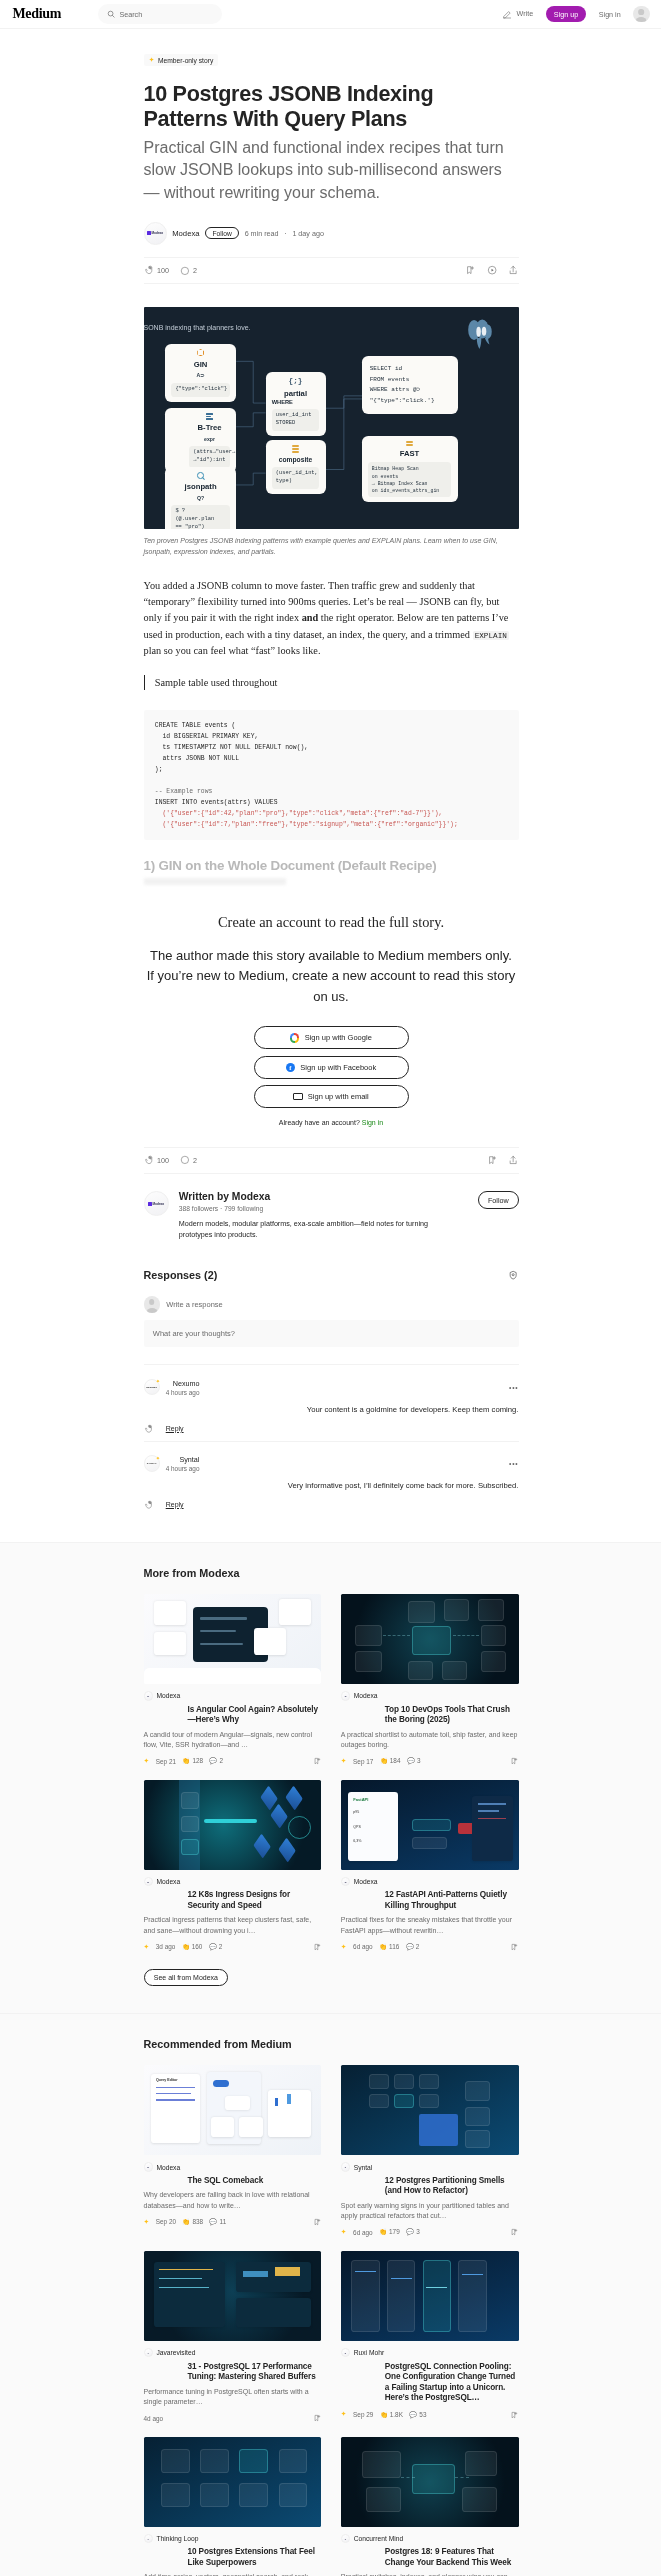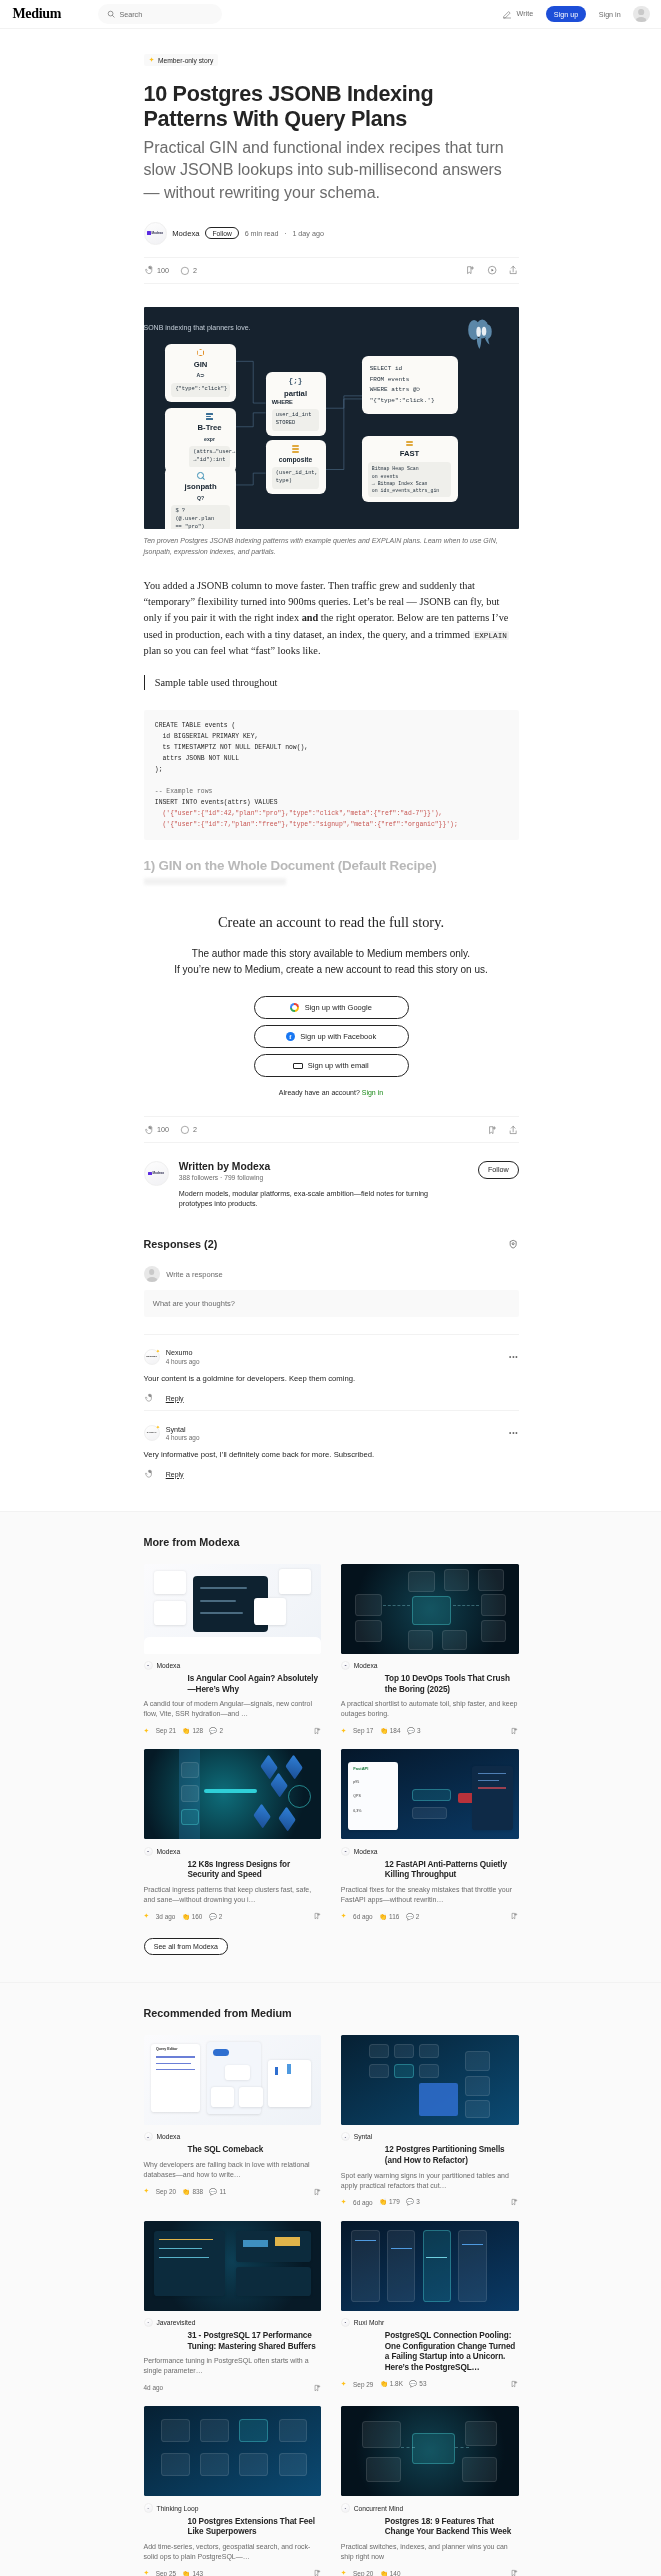--- a/index.html
+++ b/index.html
@@ -42,21 +42,21 @@
   }
   .search-box .ph { color: #6b6b6b; font-size: 7.2px; }
   .header-right {
     margin-left: auto;
     display: flex;
     align-items: center;
     gap: 12.4px;
   }
   .write-btn { display: flex; align-items: center; gap: 4.1px; color: #6b6b6b; font-size: 7.2px; }
   .signup-btn {
-    background: #1d4ed8; color: #fff; border: none; border-radius: 51px;
+    background: #a21caf; color: #fff; border: none; border-radius: 51px;
     padding: 3.6px 8.2px; font-size: 7.2px; cursor: pointer;
     font-family: "Liberation Sans", sans-serif;
   }
   .signin-link { color: #6b6b6b; font-size: 7.2px; }
   .avatar-ph {
     width: 16.5px; height: 16.5px; border-radius: 50%;
     background: #e8e8e8; position: relative; overflow: hidden;
   }
   .avatar-ph::before {
     content: ""; position: absolute; top: 3.1px; left: 50%; transform: translateX(-50%);
@@ -178,21 +178,21 @@
   pre.code .cm  { color: #6b6b6b; }
   h2.sect {
     font-family: "Liberation Sans", sans-serif; font-size: 13.4px; font-weight: 700;
     letter-spacing: -0.2px; color: #b9b9b9; margin-bottom: 5.2px;
   }
   .blurline { height: 7.2px; background: #eeeeee; border-radius: 1.5px; width: 38%; filter: blur(1.5px); opacity:.8; }
 
   
   .paywall { text-align: center; padding: 29px 0 20.6px; }
   .pw-title { font-family: "Liberation Serif", serif; font-size: 14.4px; color: #242424; margin-bottom: 14.4px; }
-  .pw-sub { font-size: 10px; color: #242424; line-height: 1.6; margin-bottom: 18.5px; }
+  .pw-sub { font-size: 13px; color: #242424; line-height: 1.6; margin-bottom: 18.5px; }
   .oauth {
     width: 155px; margin: 0 auto 6.2px; height: 23px; border: 0.5px solid #242424;
     border-radius: 51px; display: flex; align-items: center; justify-content: center;
     gap: 5.2px; font-size: 7.5px; background: #fff; cursor: pointer; color: #242424;
   }
   .oauth .gicon { width: 9.3px; height: 9.3px; border-radius: 50%;
     background: conic-gradient(#ea4335 0 25%, #fbbc05 25% 50%, #34a853 50% 75%, #4285f4 75% 100%);
     position: relative; }
   .oauth .gicon::after { content:""; position:absolute; inset:2.1px; background:#fff; border-radius:50%; }
   .oauth .ficon { width: 9.3px; height: 9.3px; border-radius: 50%; background: #1877f2;
@@ -208,21 +208,21 @@
   .ac-name { font-size: 10.3px; font-weight: 700; margin-bottom: 2.6px; }
   .ac-stats { font-size: 6.7px; color: #6b6b6b; margin-bottom: 7.2px; }
   .ac-bio  { font-size: 7.2px; color: #242424; line-height: 1.5; max-width: 268px; }
   .ac-follow {
     margin-left: auto; border: 0.5px solid #242424; border-radius: 51px;
     padding: 3.6px 8.8px; font-size: 7.2px; background: #fff; cursor: pointer;
     font-family: "Liberation Sans", sans-serif; color:#242424;
   }
 
   
-  .responses { padding: 5.2px 0 25px; }
+  .responses { padding: 5.2px 0 25px; text-align: right; }
   .resp-head { display: flex; align-items: center; margin-bottom: 15.5px; }
   .resp-head h3 { font-size: 10.8px; font-weight: 700; }
   .resp-head .shield { margin-left: auto; }
   .resp-compose-top { display: flex; align-items: center; gap: 6.2px; margin-bottom: 7.2px; }
   .resp-compose-top .ph { color: #6b6b6b; font-size: 7.5px; }
   .resp-input {
     background: #f9f9f9; border-radius: 2.1px; height: 27px; display: flex;
     align-items: center; padding: 0 9.3px; color: #6b6b6b; font-size: 7.5px;
     margin-bottom: 17.5px;
   }

